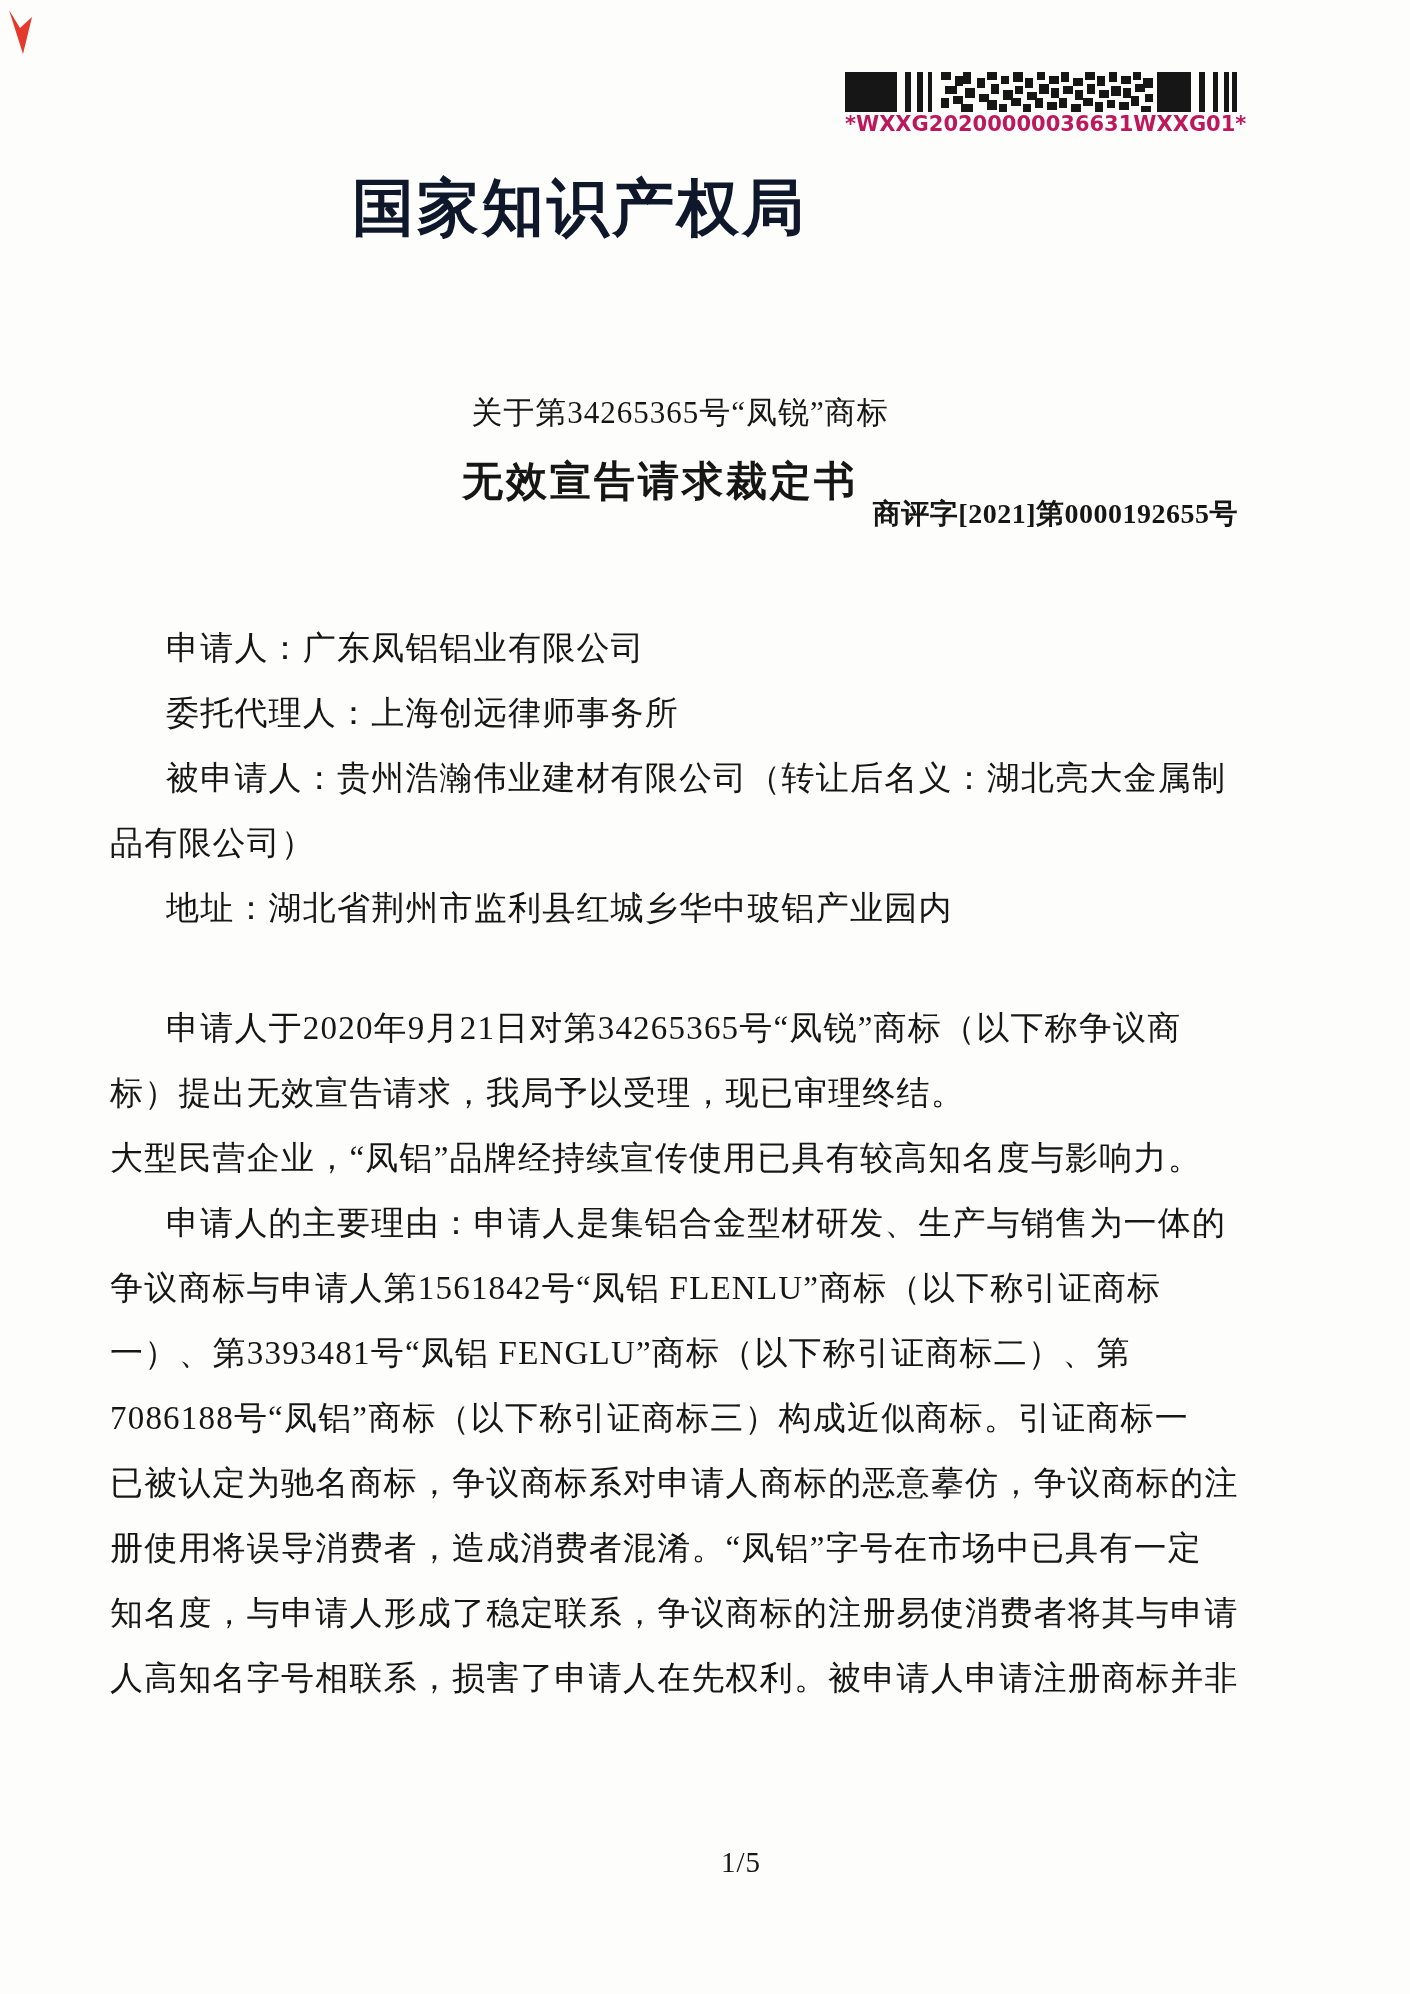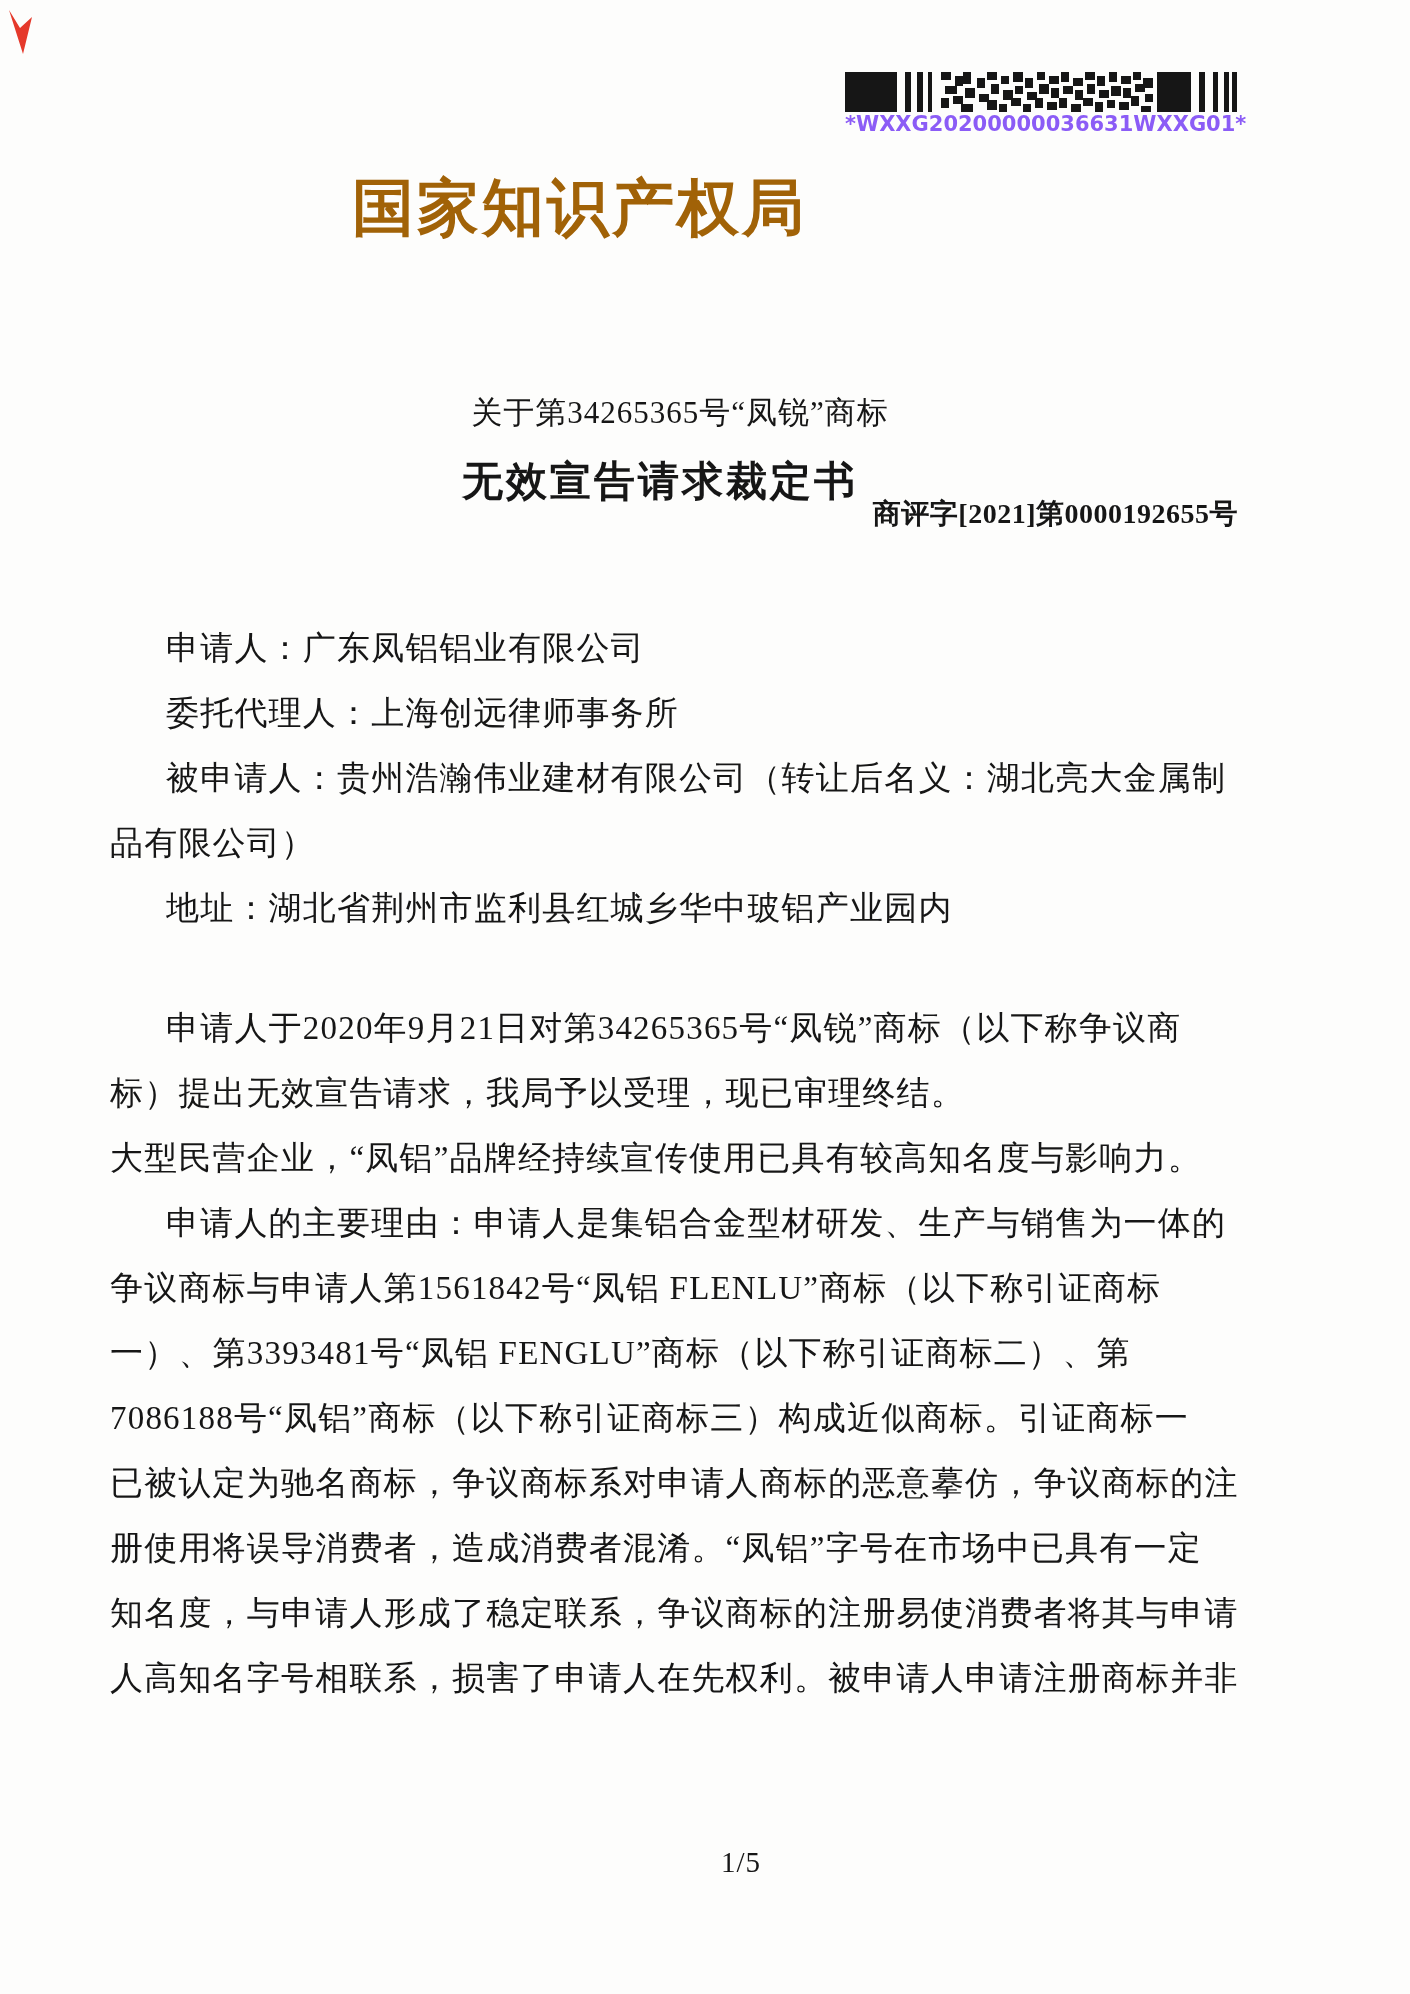--- a/index.html
+++ b/index.html
@@ -10,26 +10,26 @@
     font-family:"Liberation Serif","DejaVu Serif",serif;
     color:#161616;
     overflow:hidden;
   }
   .corner-mark { position:absolute; left:6px; top:8px; }
   .barcode { position:absolute; left:845px; top:72px; width:392px; height:40px; }
   .barcode-text {
     position:absolute; left:845px; top:112px; width:392px;
     text-align:center;
     font-family:"DejaVu Sans","Liberation Sans",sans-serif;
-    font-weight:700; font-size:21px; color:#8b5cf6; white-space:nowrap;
+    font-weight:700; font-size:21px; color:#be185d; white-space:nowrap;
   }
   .agency-title {
     position:absolute; left:352px; top:166px;
     font-size:62px; font-weight:700; letter-spacing:3px;
-    color:#a16207; white-space:nowrap;
+    color:#0f172a; white-space:nowrap;
   }
   .doc-title-1 {
     position:absolute; left:30px; top:392px; width:1300px;
     text-align:center; font-size:31px; font-weight:400;
     letter-spacing:1px; white-space:nowrap;
   }
   .doc-title-2 {
     position:absolute; left:10px; top:454px; width:1300px;
     text-align:center; font-size:41px; font-weight:700;
     letter-spacing:3px; white-space:nowrap;

